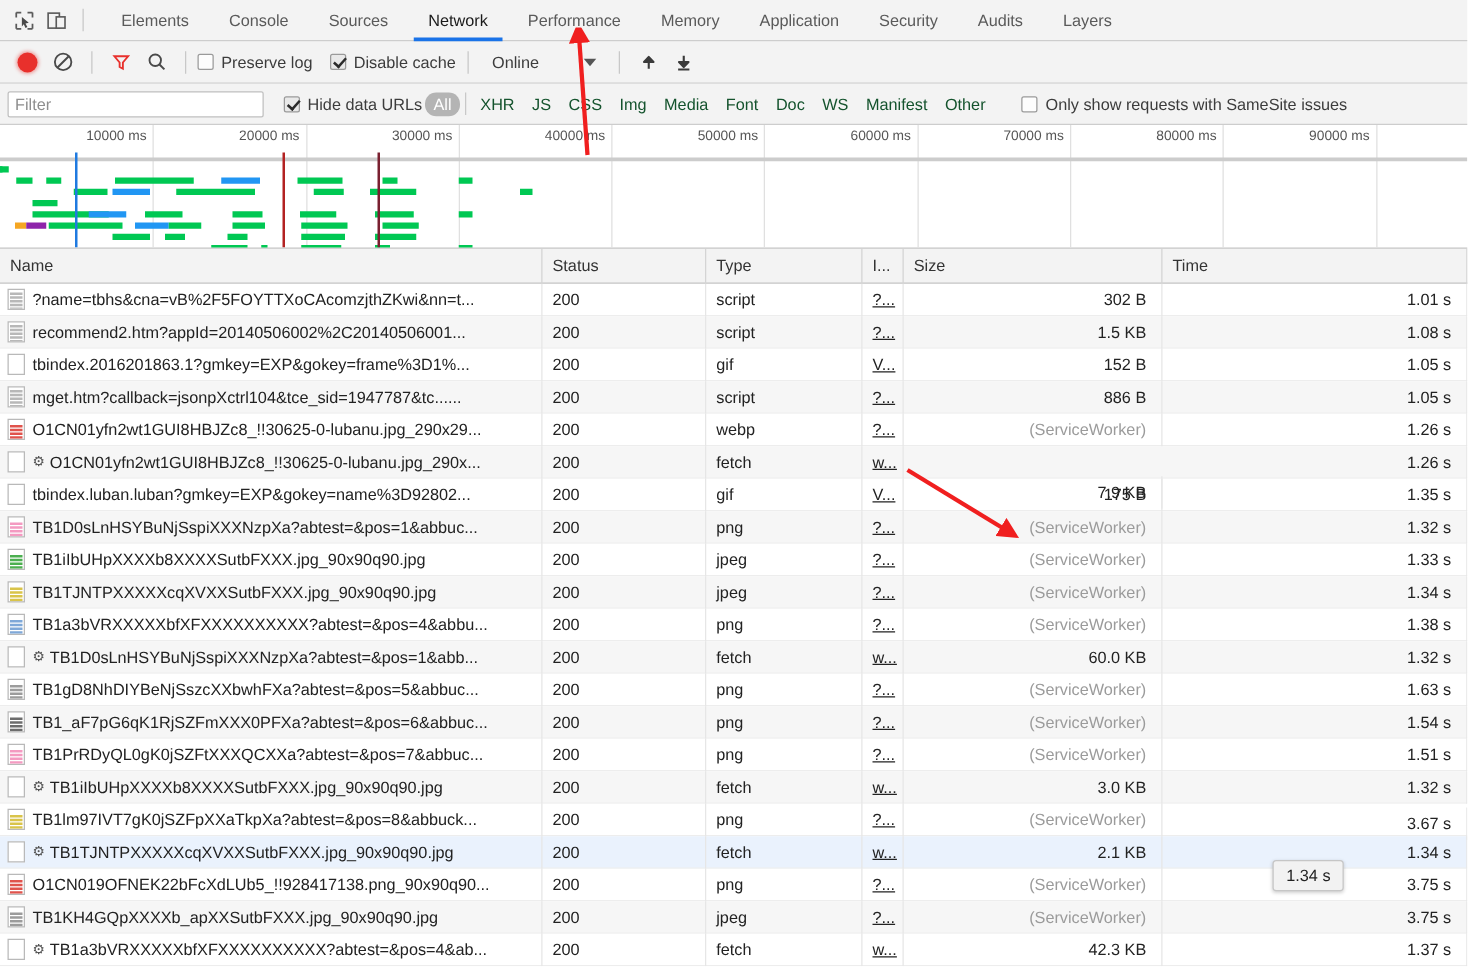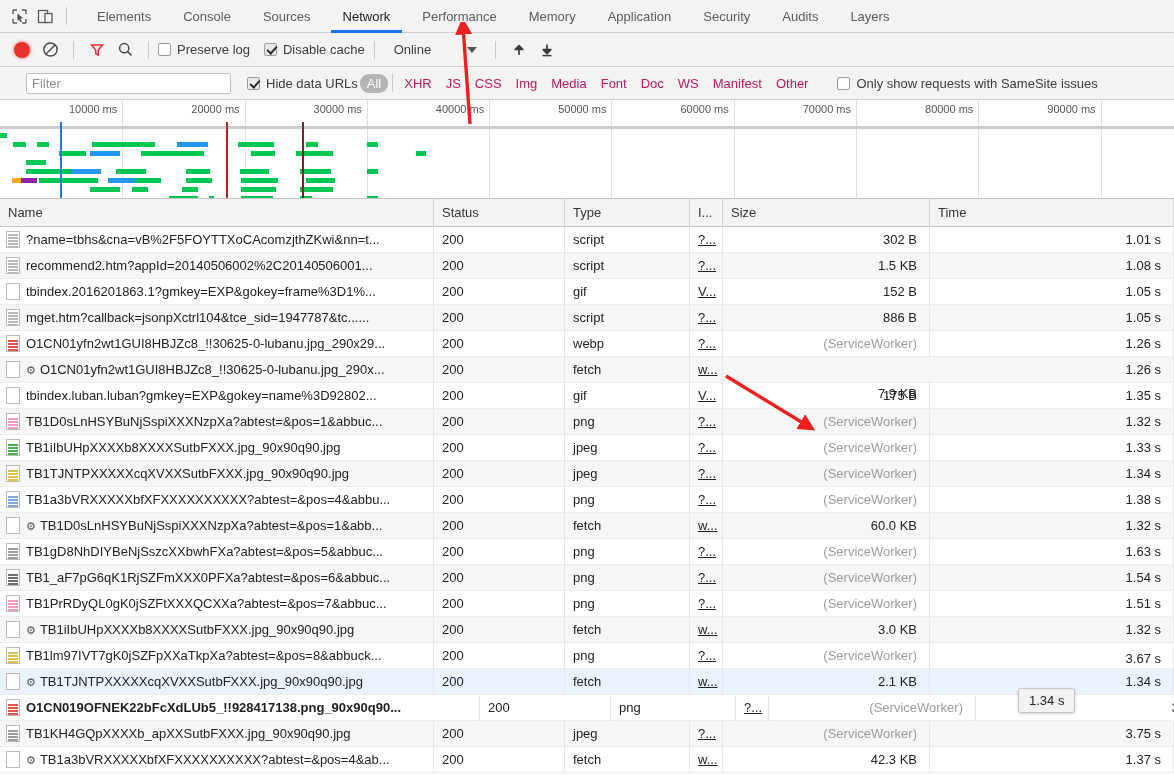--- a/index.html
+++ b/index.html
@@ -105,41 +105,40 @@
   }
   .vsep { width: 1px; height: 18px; background: #c8c8c8; margin: 0 9px; }
 
   
   .filterbar {
     height: 33px;
     background: #f3f3f3;
     border-bottom: 1px solid #cdcdcd;
     display: flex;
     align-items: center;
-    padding-left: 20px;
   }
   .filter-input {
     width: 205px;
     height: 21px;
     margin-left: 6px;
     border: 1px solid #c0c0c0;
     background: #fff;
     border-radius: 2px;
     font-size: 13px;
     color: #333;
     padding: 0 5px;
     font-family: "Liberation Sans", sans-serif;
     outline: none;
   }
   .filter-input::placeholder { color: #8e8e8e; }
   .ftypes { display: flex; align-items: center; margin-left: 2px; }
   .ftype {
     padding: 2px 7px;
     font-size: 13px;
-    color: #be185d;
+    color: #14532d;
     cursor: pointer;
     border-radius: 9px;
     white-space: nowrap;
   }
   .ftype.sel { background: #b4b4b4; color: #fff; }
 
   
   .overview {
     height: 99px;
     position: relative;
@@ -703,21 +702,21 @@
           <span class="sw-badge">⚙</span>
           <span class="nm">TB1TJNTPXXXXXcqXVXXSutbFXXX.jpg_90x90q90.jpg</span>
         </div>
         <div class="cell" style="width: 131px;">200</div>
         <div class="cell" style="width: 125px;">fetch</div>
         <div class="cell" style="width: 33px;"><span class="initiator">w...</span></div>
         <div class="cell num sizecol" style="width: 207px;">2.1 KB</div>
         <div class="cell num" style="width: 244px;">1.34 s</div>
       </div>
       <div class="row even">
-        <div class="cell name" style="width: 480px; font-weight: bold;">
+        <div class="cell name" style="width: 434px;">
           <span class="fav">
             <i style="top: 4px; background: rgb(224, 83, 76);"></i>
             <i style="top: 7px; background: rgb(224, 83, 76);"></i>
             <i style="top: 10px; background: rgb(224, 83, 76);"></i>
             <i style="top: 13px; background: rgb(224, 83, 76);"></i>
           </span>
           <span class="nm">O1CN019OFNEK22bFcXdLUb5_!!928417138.png_90x90q90...</span>
         </div>
         <div class="cell" style="width: 131px;">200</div>
         <div class="cell" style="width: 125px;">png</div>

